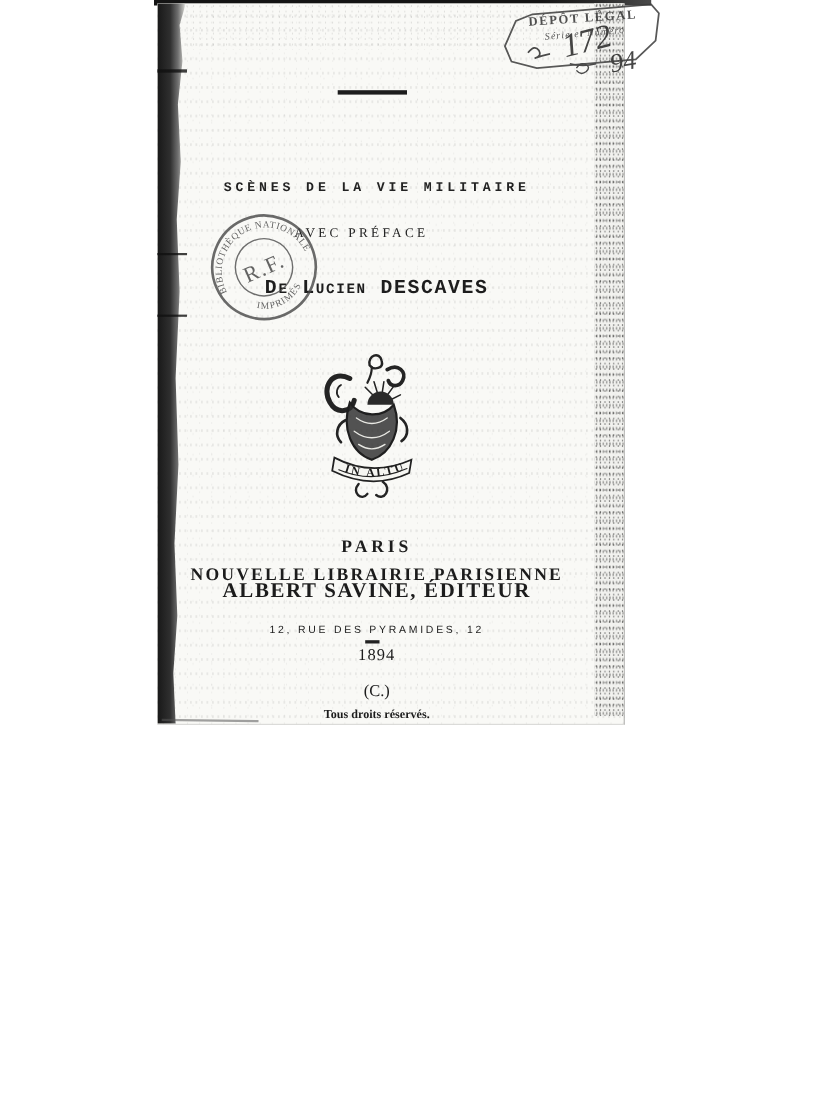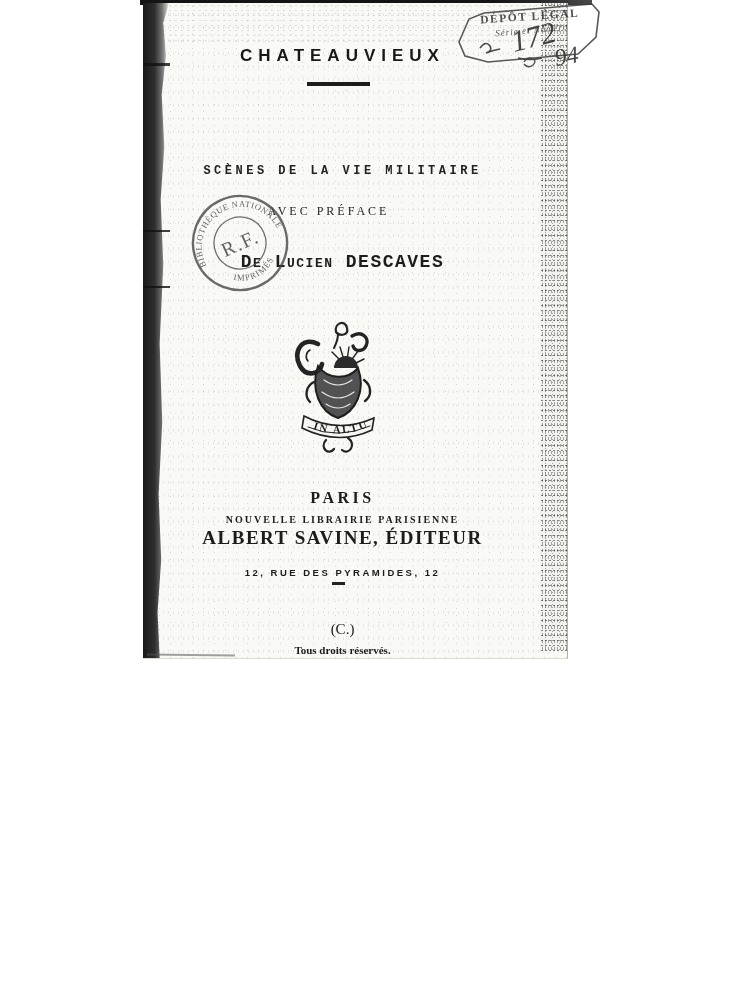--- a/index.html
+++ b/index.html
@@ -58,25 +58,25 @@
   }
   
   .tline{position:absolute;left:150px;width:385px;text-align:center;white-space:nowrap;}
   .author{top:46px;font-family:"Liberation Sans",sans-serif;font-weight:bold;font-size:17px;letter-spacing:6px;color:#181818;}
   .author-rule{position:absolute;left:307px;top:82px;width:63px;height:3.5px;background:#1d1d1d;}
   .main-title{top:101px;font-size:51px;letter-spacing:1px;color:#1b1b1b;transform:translateX(-8px);text-shadow:0 0 1px rgba(40,40,40,.55);}
   .subtitle{top:164px;font-weight:bold;font-size:12px;letter-spacing:3.5px;color:#222;font-family:Liberation Mono, monospace;}
   .preface1{top:204px;font-weight:normal;font-size:12px;letter-spacing:3px;color:#242424;transform:translateX(-14px);}
   .preface2{top:252px;font-weight:bold;font-size:18px;font-variant:small-caps;letter-spacing:1.5px;color:#1d1d1d;font-family:Liberation Mono, monospace;}
   .city{top:489px;font-weight:bold;font-size:16px;letter-spacing:3.5px;}
-  .pub1{top:514px;font-weight:bold;font-size:10px;letter-spacing:2px;}
+  .pub1{top:514px;font-weight:bold;font-size:16px;letter-spacing:2px;}
   .pub2{top:527px;font-size:19px;letter-spacing:1.5px;font-weight:bold;}
   .succ{top:549px;font-family:"Liberation Sans",sans-serif;font-weight:bold;font-size:12.5px;letter-spacing:1.5px;}
   .succ sup{font-size:9px;}
-  .addr{top:567px;font-family:"Liberation Sans",sans-serif;font-weight:bold;font-size:9.5px;letter-spacing:2.5px;}
+  .addr{top:567px;font-family:"Liberation Sans",sans-serif;font-weight:normal;font-size:9.5px;letter-spacing:2.5px;}
   .imprint-dash{position:absolute;left:332px;top:582px;width:13px;height:2.5px;background:#222;}
   .year{top:588px;font-size:15px;letter-spacing:1px;}
   .rights{top:605px;font-weight:bold;font-size:11px;margin-top:39px;}
   .printer-mark{top:621px;font-size:15px;}
   
   .library-stamp{position:absolute;left:189px;top:192px;opacity:.8;}
   .depot-stamp{position:absolute;left:452px;top:0;opacity:.85;}
   .emblem{position:absolute;left:286px;top:318px;}
 </style>
 </head>
@@ -88,31 +88,31 @@
   <div class="page-area">
     <div class="dirty-strip"></div>
     <div class="edge-left"></div>
     <div class="edge-right"></div>
   </div>
   <div class="edge-left-tick" style="top:63px;height:3px;"></div>
   <div class="edge-left-tick" style="top:230px;height:2px;"></div>
   <div class="edge-left-tick" style="top:286px;height:2px;"></div>
   <div class="bottom-tear-line"></div>
 
-  <div class="tline author">CHATEAUVIEUX</div>
   <div class="author-rule"></div>
   <div class="tline subtitle">SCÈNES DE LA VIE MILITAIRE</div>
   <div class="tline preface1">AVEC PRÉFACE</div>
   <div class="tline preface2">De Lucien DESCAVES</div>
 
   <div class="tline city">PARIS</div>
   <div class="tline pub1">NOUVELLE LIBRAIRIE PARISIENNE</div>
   <div class="tline pub2">ALBERT SAVINE, ÉDITEUR</div>
   <div class="tline addr">12, RUE DES PYRAMIDES, 12</div>
   <div class="imprint-dash"></div>
+  <div class="tline year">1894</div>
   <div class="tline rights">Tous droits réservés.</div>
   <div class="tline printer-mark">(C.)</div>
 
   <svg class="library-stamp" width="102" height="102" viewBox="0 0 102 102">
     <g transform="rotate(-24 51 51)" fill="#3e3e3e" font-family="Liberation Serif, serif">
       <circle cx="51" cy="51" r="47" fill="none" stroke="#474747" stroke-width="2.4"></circle>
       <circle cx="51" cy="51" r="26" fill="none" stroke="#4c4c4c" stroke-width="1.3"></circle>
       <path id="bnTop" d="M 12,64 A 40,40 0 1 1 90,64" fill="none"></path>
       <path id="bnBottom" d="M 19,68 A 35,35 0 0 0 83,68" fill="none"></path>
       <text font-size="8.6" letter-spacing="0.6">

